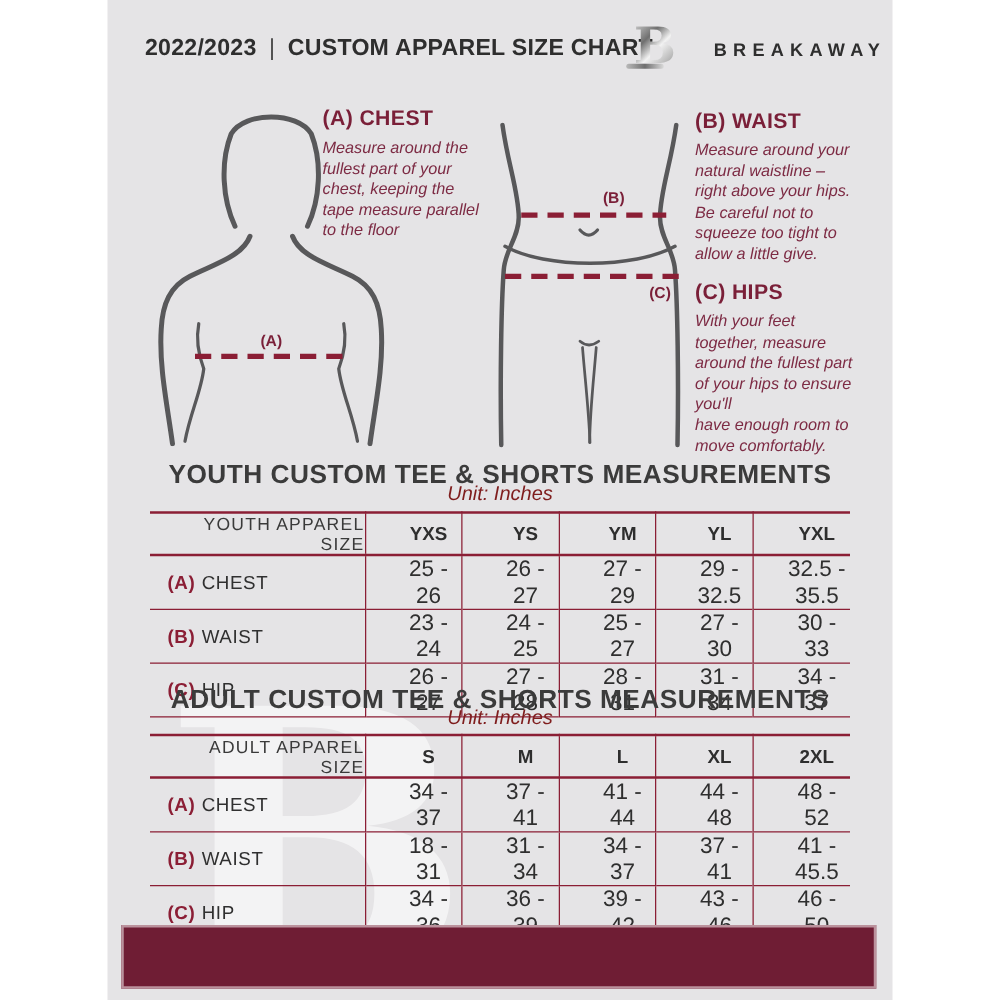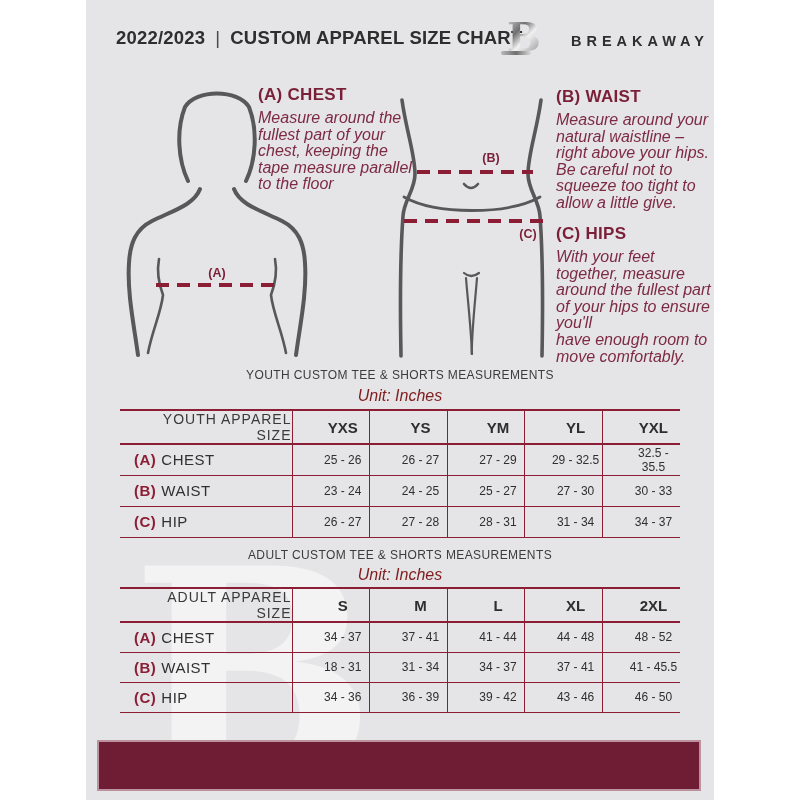--- a/index.html
+++ b/index.html
@@ -20,52 +20,52 @@
             -webkit-background-clip:text; background-clip:text;
             -webkit-text-fill-color:transparent; }
   .logo-bar { position:absolute; left:2px; bottom:6px; width:30px; height:4.5px;
               background:linear-gradient(90deg,#b9b9b9,#6f6f6f,#d9d9d9); border-radius:2px;}
   .brand { left:469px; top:33px; font-size:14.5px; font-weight:bold; color:#2e2e2e;
            letter-spacing:5px; white-space:nowrap; z-index:2;margin-left:16px; }
 
   
   .g-head { font-size:17px; font-weight:bold; color:#7a1f38; letter-spacing:.3px;
             white-space:nowrap; z-index:2;}
-  .g-body { font-size:16px; font-style:italic; color:#7d2b44; line-height:16.6px;
+  .g-body { font-size:13px; font-style:italic; color:#7d2b44; line-height:16.6px;
             white-space:pre-line; z-index:2;}
   .sec-a-h { left:172px; top:85px; } .sec-a-b { left:172px; top:110px; width:165px; }
   .sec-b-h { left:470px; top:87px; } .sec-b-b { left:470px; top:112px; width:170px; }
   .sec-c-h { left:470px; top:224px; } .sec-c-b { left:470px; top:249px; width:172px; }
 
   svg { position:absolute; z-index:1; }
   .sil { fill:none; stroke:#58585a; stroke-linecap:round; }
   .dash { fill:none; stroke:#8b1e35; stroke-width:4.2; stroke-dasharray:13 8; }
   .dlabel { font-family:"Liberation Sans",sans-serif; font-size:12.5px;
             font-weight:bold; fill:#7a1f38; }
 
   
-  .t-title { width:560px; left:34px; text-align:center; font-size:12px;
-             font-weight:normal; color:#3b3b3b; letter-spacing:.4px; z-index:2;}
+  .t-title { width:560px; left:34px; text-align:center; font-size:21px;
+             font-weight:bold; color:#3b3b3b; letter-spacing:.4px; z-index:2;}
   .t-unit  { width:560px; left:34px; text-align:center; font-size:16px;
              font-style:italic; color:#7f1d1d; z-index:2;}
   table.size { position:absolute; left:34px; width:560px; border-collapse:collapse;
                table-layout:fixed; z-index:2; border-top:2px solid #8b1e35;
                border-bottom:1.5px solid #8b1e35; }
   table.size td, table.size th { vertical-align:middle; }
   table.size td + td, table.size th + th { border-left:1.5px solid #8b1e35;padding-left:24px; }
   table.size tr { border-bottom:1.5px solid #8b1e35; }
   table.size tr.hd { border-bottom:2px solid #8b1e35; }
   .col-label { width:172px; }
   .szh { text-align:center; font-size:15px; font-weight:bold; color:#2e2e2e; }
   .lblh { text-align:right; padding-left:12px; font-size:14px; font-weight:normal;
           color:#3a3a3a; letter-spacing:1px; }
   .rowlbl { text-align:left; padding-left:14px; font-size:15px; color:#303030;
             letter-spacing:.5px; }
   .rk { color:#8b1e35; font-weight:bold; margin-right:5px; }
-  .val { text-align:center; font-size:12px; color:#2f2f2f; }
+  .val { text-align:center; font-size:18px; color:#2f2f2f; }
   #yt { top:409px; } #yt tr { height:31px; } #yt tr.hd { height:32px; }
   #at { top:587px; } #at tr { height:30px; } #at tr.hd { height:31px; }
 
   .watermark { left:45px; top:530px; font-size:290px; font-weight:bold;
                font-family:"DejaVu Serif", serif; color:rgba(255,255,255,.55);
                z-index:0; line-height:1; }
   .footer-bar { left:11px; top:740px; width:604px; height:51px; background:#6f1d34;
                 border:2px solid #bb929d; z-index:2; }
 </style>
 </head>

